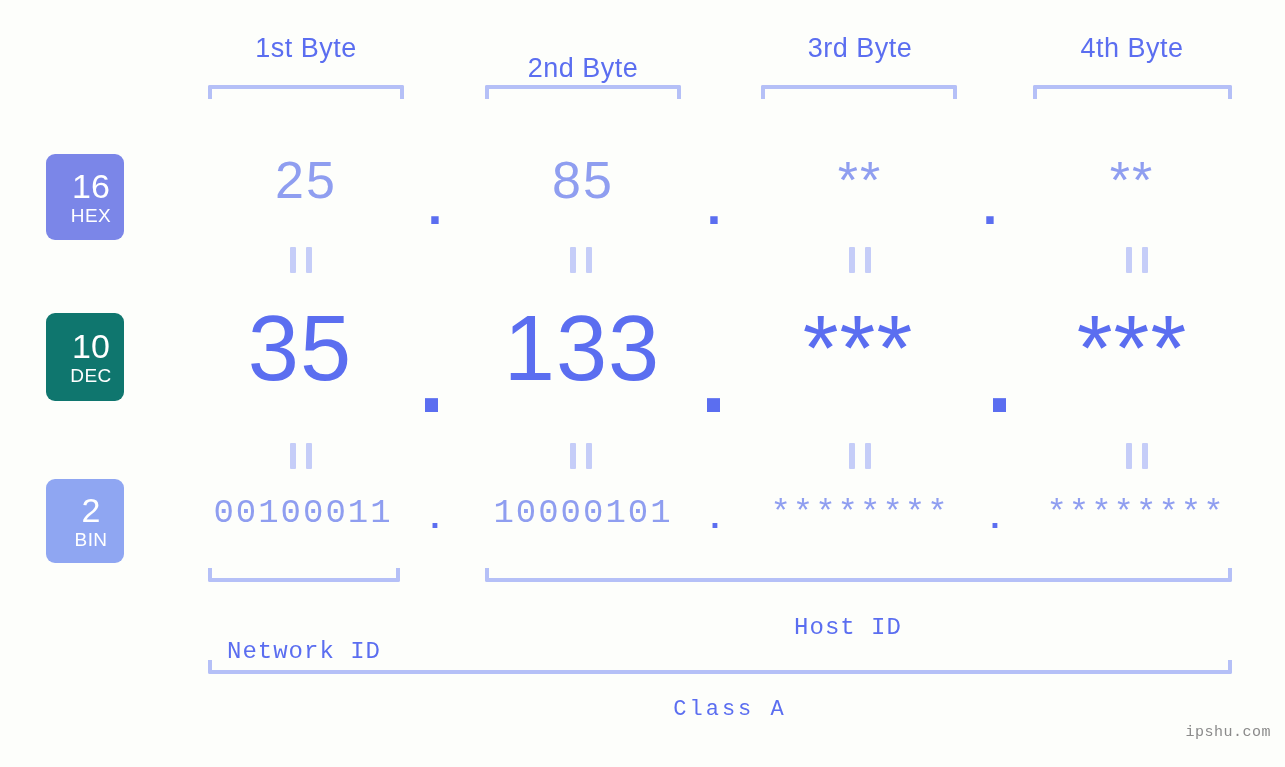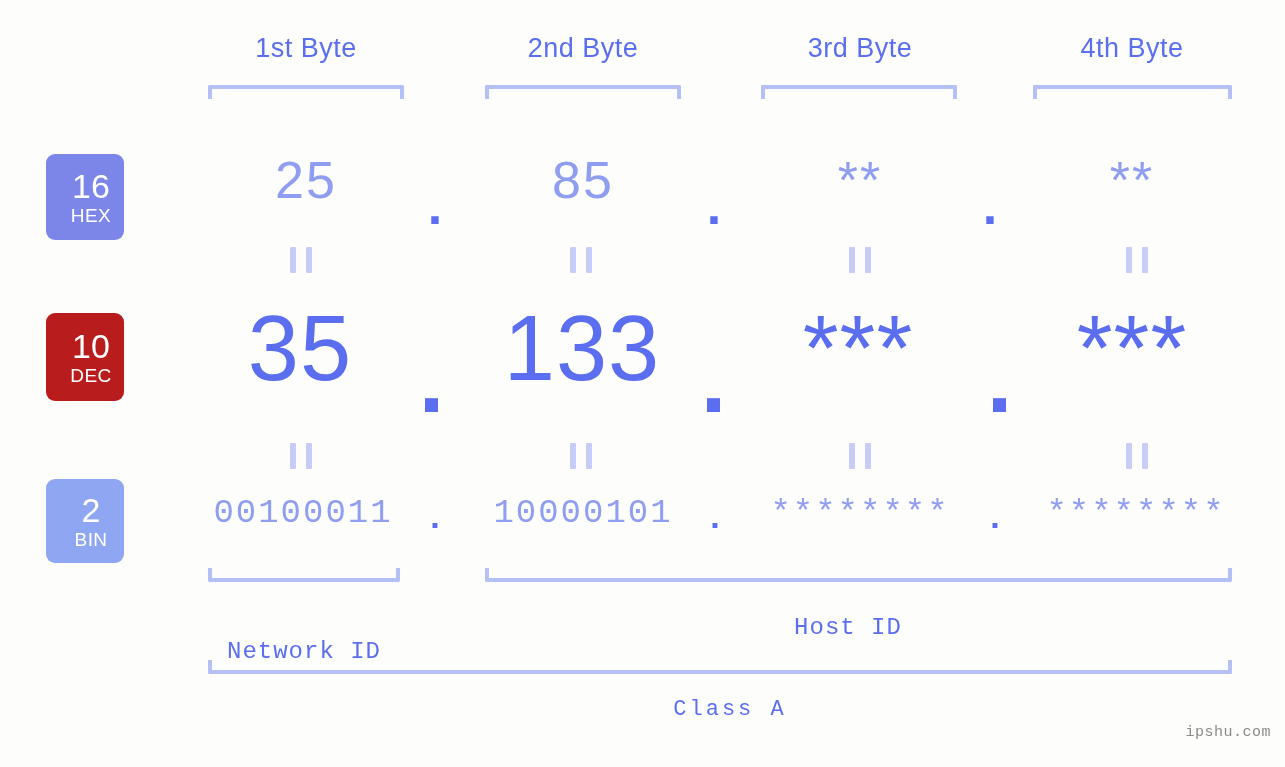--- a/index.html
+++ b/index.html
@@ -52,21 +52,21 @@
     flex-direction: column;
     align-items: center;
     justify-content: center;
     line-height: 1;
     padding-left: 12px;
   }
   .badge .num { font-size: 34px; font-weight: 400; letter-spacing: 0px; }
   .badge .abbr { font-size: 19px; font-weight: 400; margin-top: 3px; letter-spacing: 0.4px; }
 
   #badge-hex { top: 154px; height: 86px; background: #7b86e8; }
-  #badge-dec { top: 313px; height: 88px; background: #b91c1c; }
+  #badge-dec { top: 313px; height: 88px; background: #0f766e; }
   #badge-bin { top: 479px; height: 84px; background: #8fa6f2; }
 
   
   .row { position: absolute; left: 0; width: 1285px; }
 
   .cell {
     position: absolute;
     text-align: center;
     white-space: nowrap;
   }
@@ -163,21 +163,21 @@
     font-family: "Liberation Mono", monospace;
     letter-spacing: 0.5px;
   }
 </style>
 </head>
 <body>
 
 <div id="stage">
 
   <div class="byte-label" style="left:206px; width:200px;">1st Byte</div>
-  <div class="byte-label" style="left:483px; width:200px;">2nd Byte</div>
+  <div class="byte-label" style="left:483px; width:200px;margin-top:20px;">2nd Byte</div>
   <div class="byte-label" style="left:760px; width:200px;">3rd Byte</div>
   <div class="byte-label" style="left:1032px; width:200px;">4th Byte</div>
 
   <div class="bracket-down" style="left:208px; top:85px; width:196px;"></div>
   <div class="bracket-down" style="left:485px; top:85px; width:196px;"></div>
   <div class="bracket-down" style="left:761px; top:85px; width:196px;"></div>
   <div class="bracket-down" style="left:1033px; top:85px; width:199px;"></div>
 
   <div class="badge" id="badge-hex">
     <span class="num">16</span>

